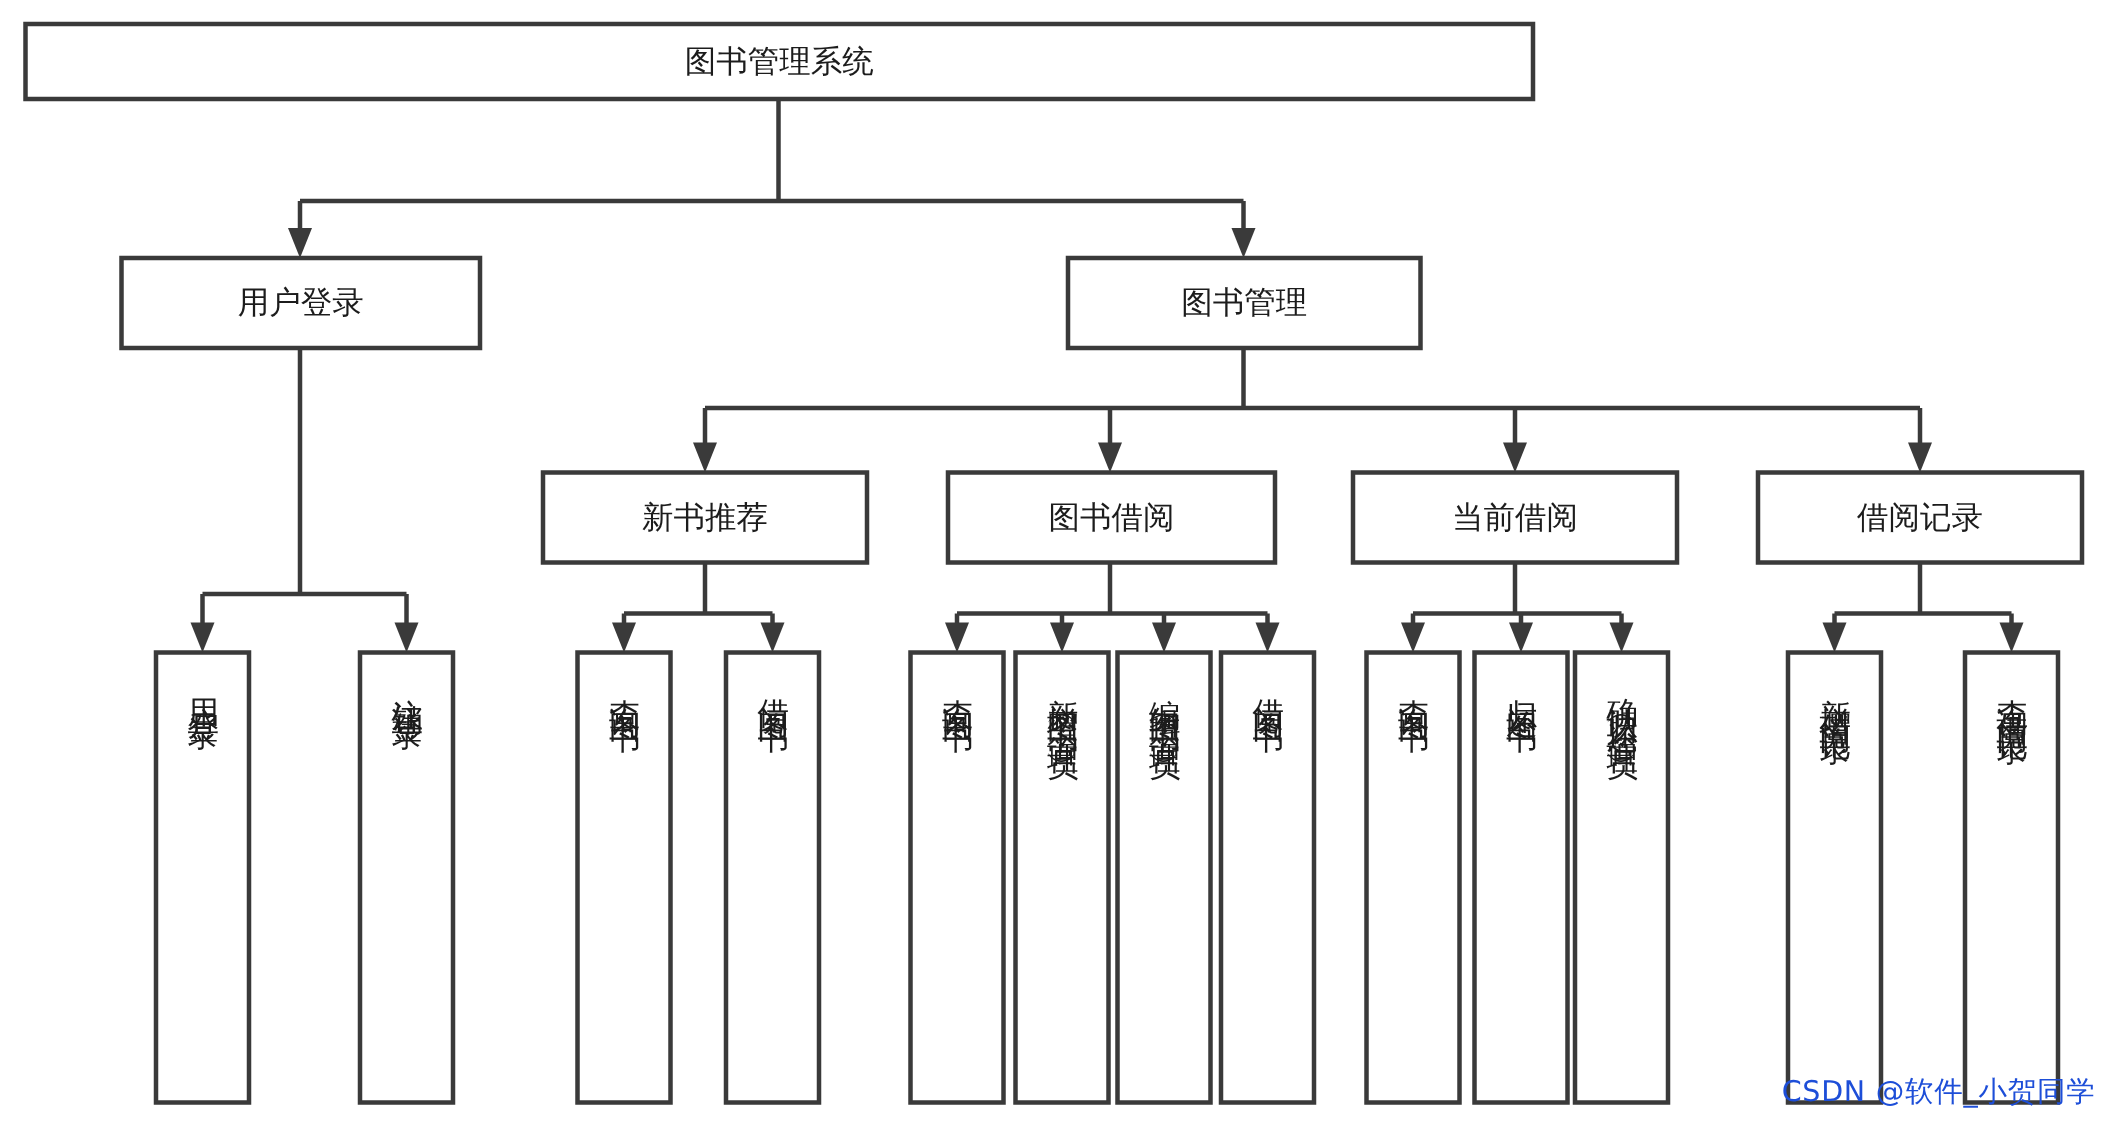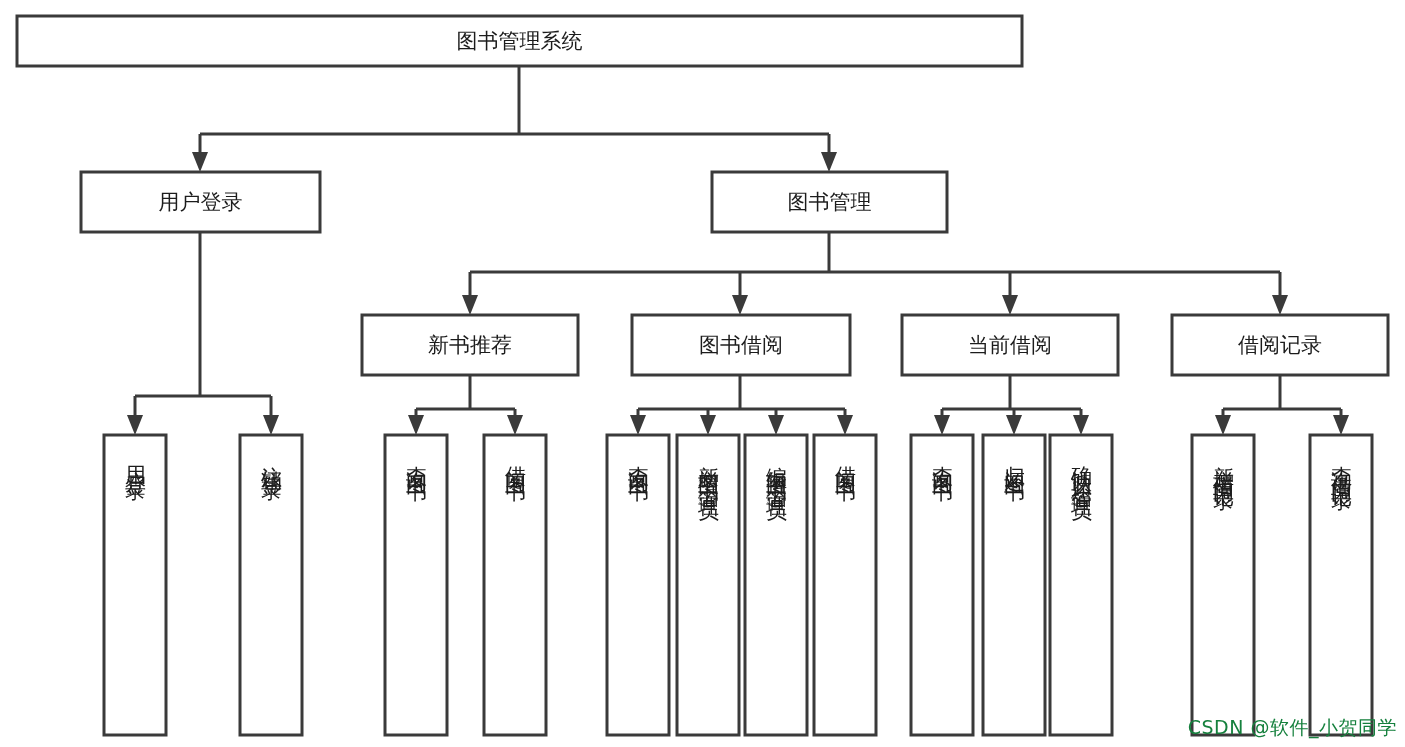--- a/index.html
+++ b/index.html
@@ -67,21 +67,21 @@
     color: #1c1c1c;
     letter-spacing: 5px;
     white-space: nowrap;
   }
   .watermark {
     position: absolute;
     right: 8px;
     bottom: 6px;
     font-family: "DejaVu Sans", "Liberation Sans", sans-serif;
     font-size: 19px;
-    color: #15803d;
+    color: #1d4ed8;
     white-space: nowrap;
     letter-spacing: 0.5px;
   }
 </style>
 </head>
 <body>
 
 <div id="diagram-root">
 
   <svg id="tree-svg" viewBox="0 0 1405 747" preserveAspectRatio="none" xmlns="http://www.w3.org/2000/svg">

